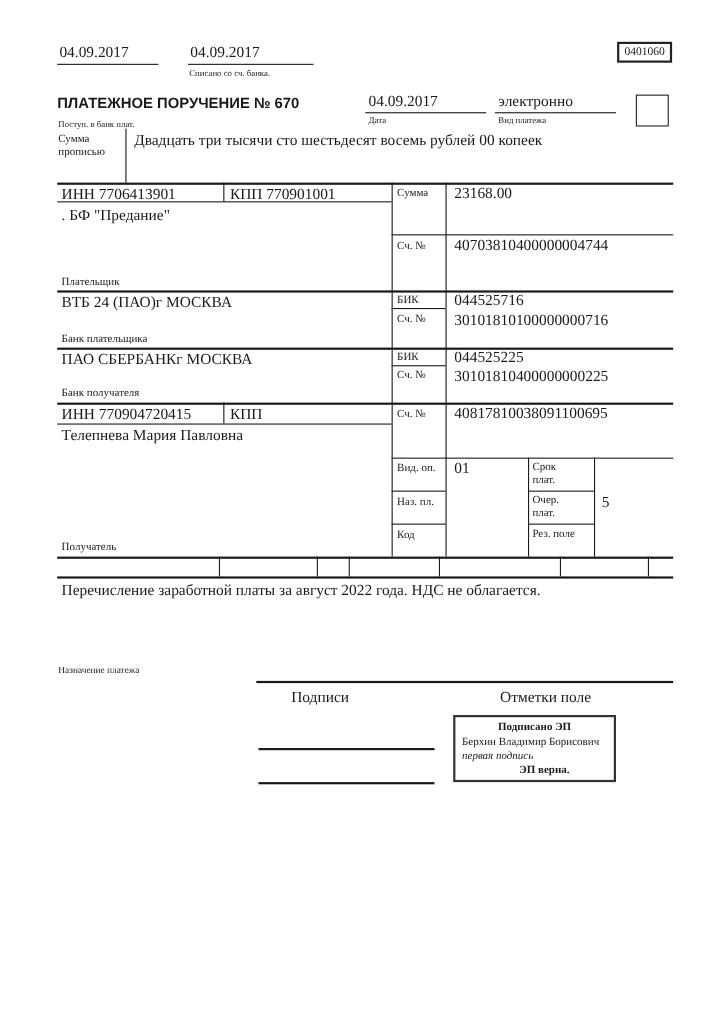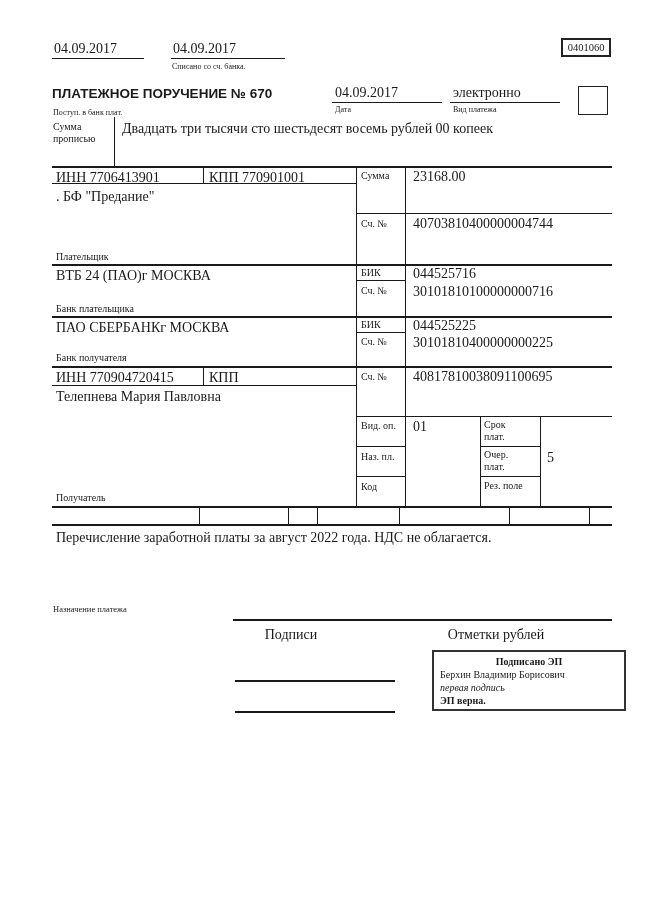--- a/index.html
+++ b/index.html
@@ -127,21 +127,21 @@
 
   <div class="t" style="left:56px;top:530px;max-width:540px;white-space:normal;">Перечисление заработной платы за август 2022 года. НДС не облагается.</div>
   <div class="t sm" style="left:53px;top:605px;font-size:8.5px;">Назначение платежа</div>
   <div class="hl" style="left:233px;top:619px;width:379px;height:1.5px;"></div>
 
 
   <div class="t ctr" style="left:231px;top:627px;width:120px;">Подписи</div>
   <div class="hl" style="left:235px;top:680px;width:160px;height:1.5px;"></div>
   <div class="hl" style="left:235px;top:711px;width:160px;height:1.5px;"></div>
 
-  <div class="t ctr" style="left:410px;top:627px;width:172px;">Отметки рублей</div>
-  <div class="stampbox" style="left:432px;top:650px;width:194px;height:61px;">
+  <div class="t ctr" style="left:410px;top:627px;width:172px;">Отметки поле</div>
+  <div class="stampbox" style="left:412px;top:650px;width:148px;height:61px;">
     <div class="b ctr">Подписано ЭП</div>
     <div>Берхин Владимир Борисович</div>
     <div class="i">первая подпись</div>
-    <div class="b" style="">ЭП верна.</div>
+    <div class="b" style="margin-left:52px;">ЭП верна.</div>
   </div>
 
 </div>
 
 </body></html>

